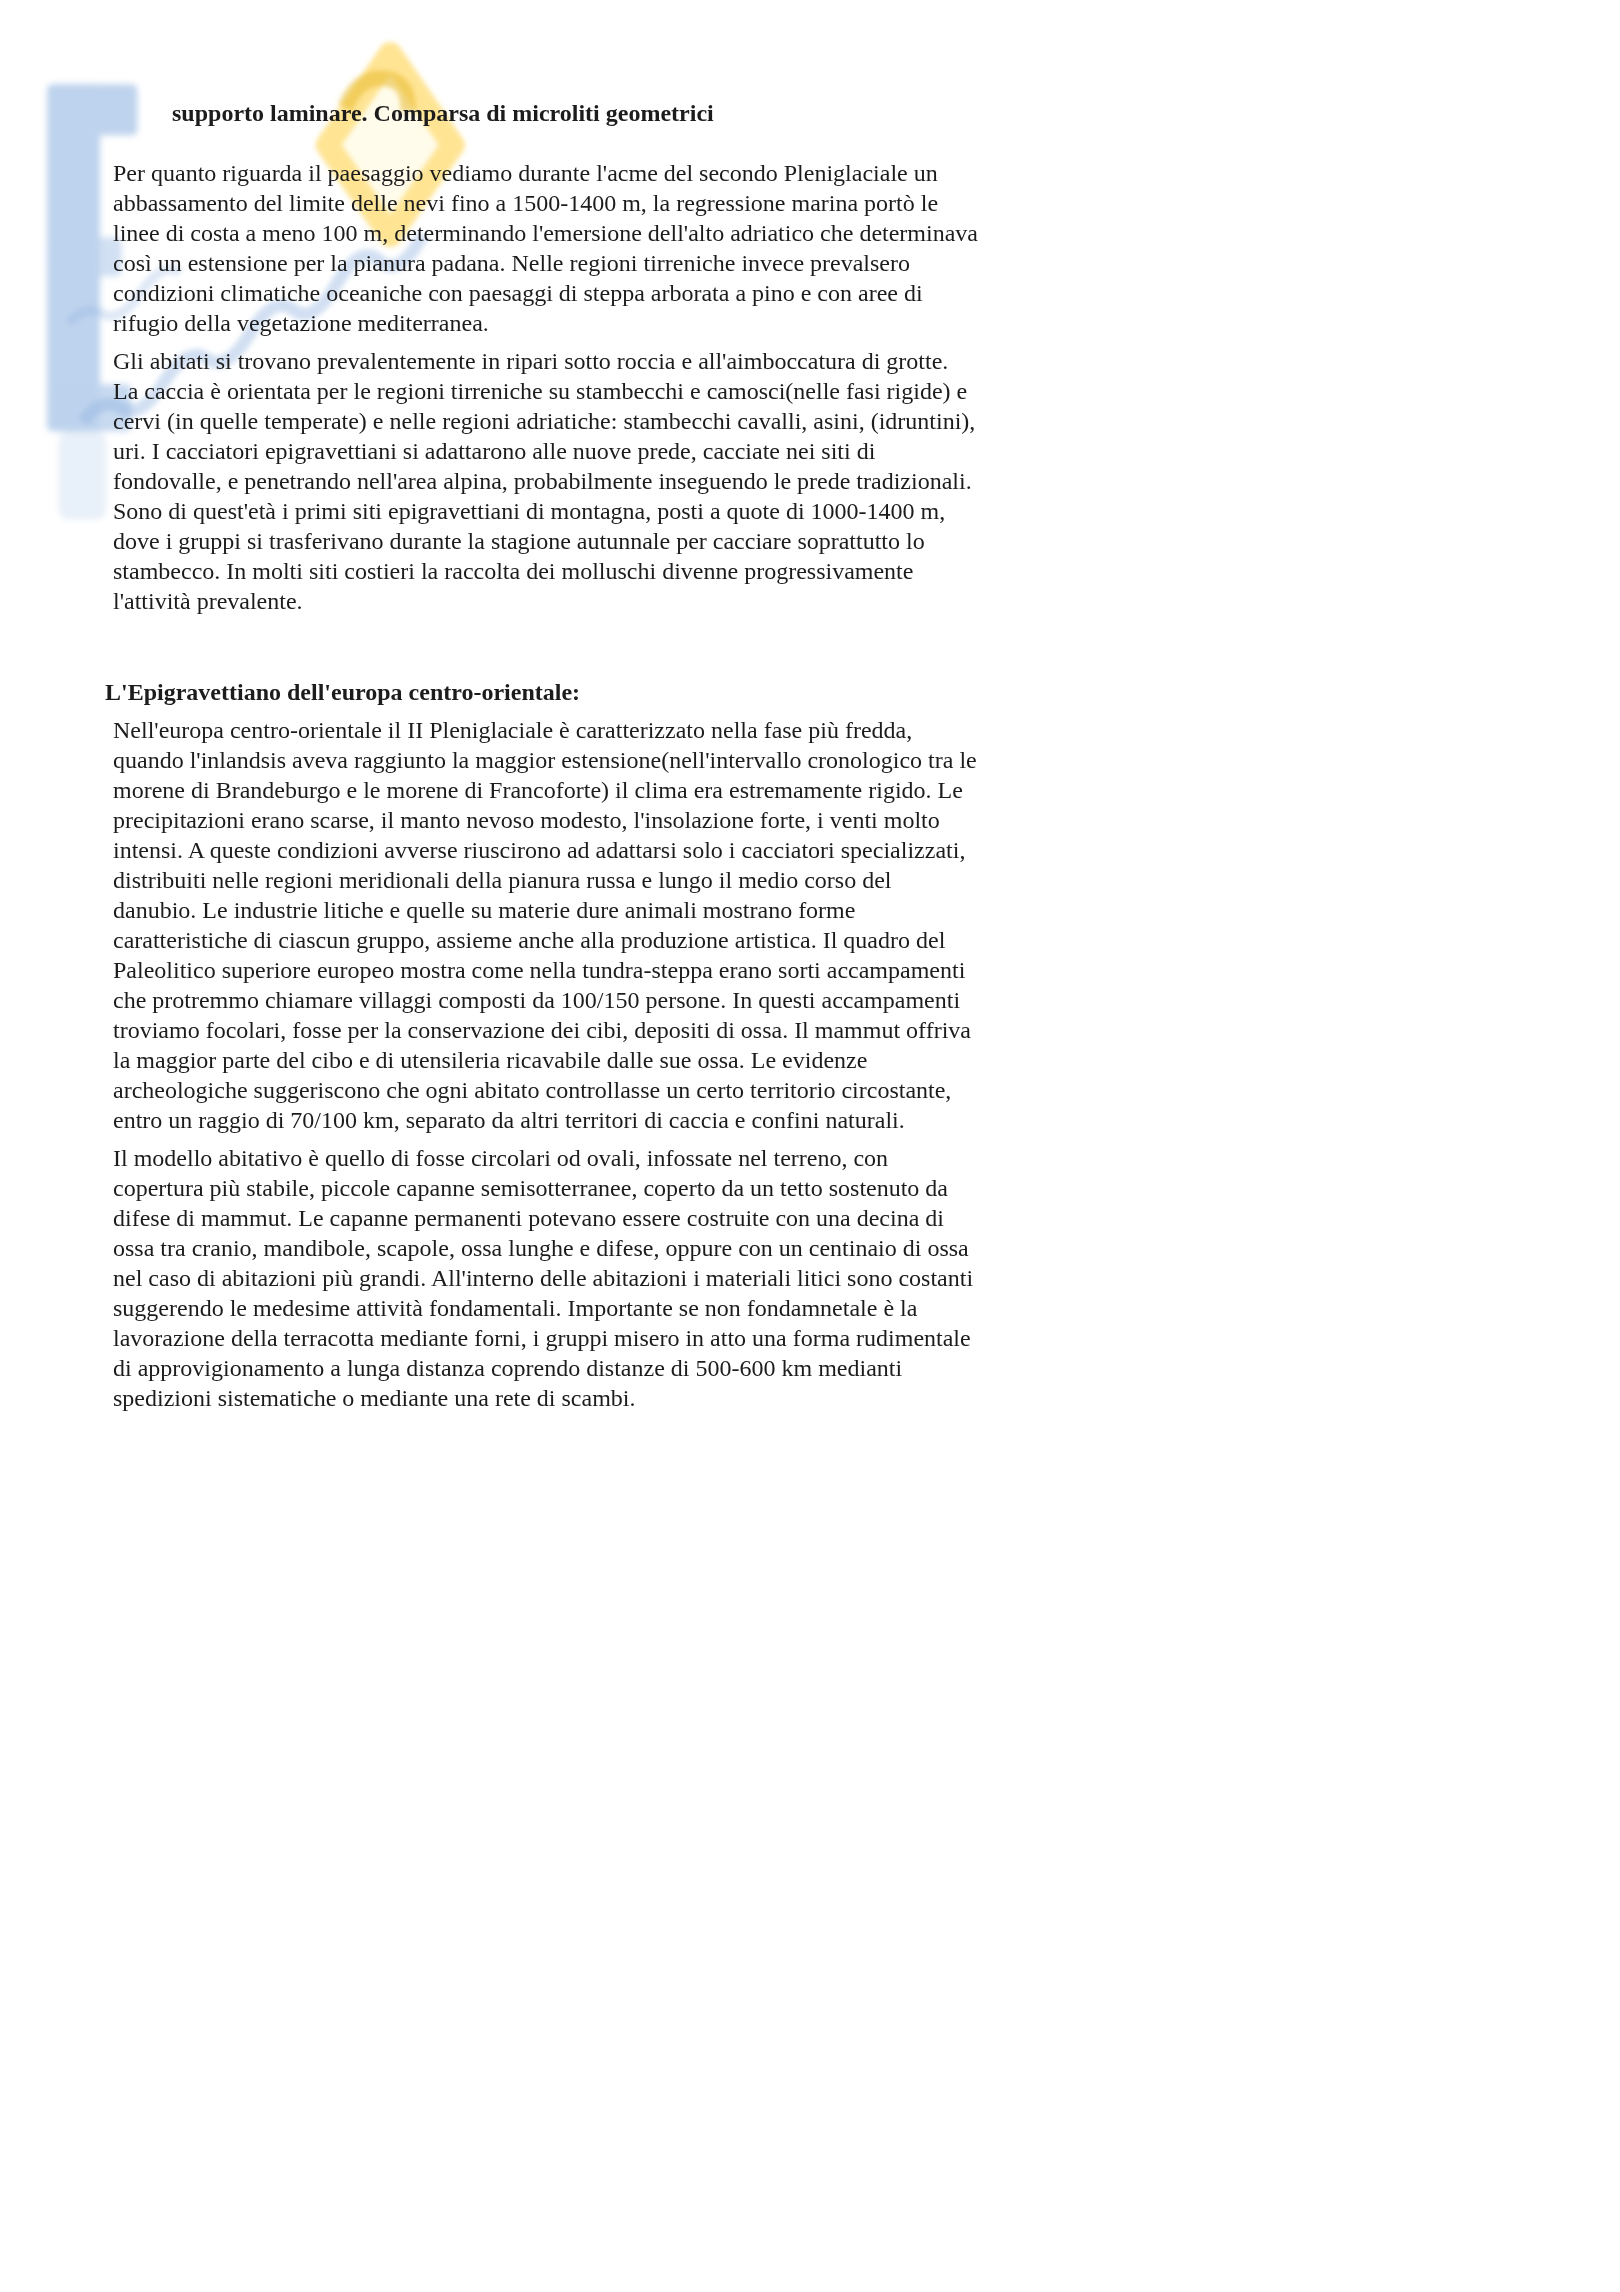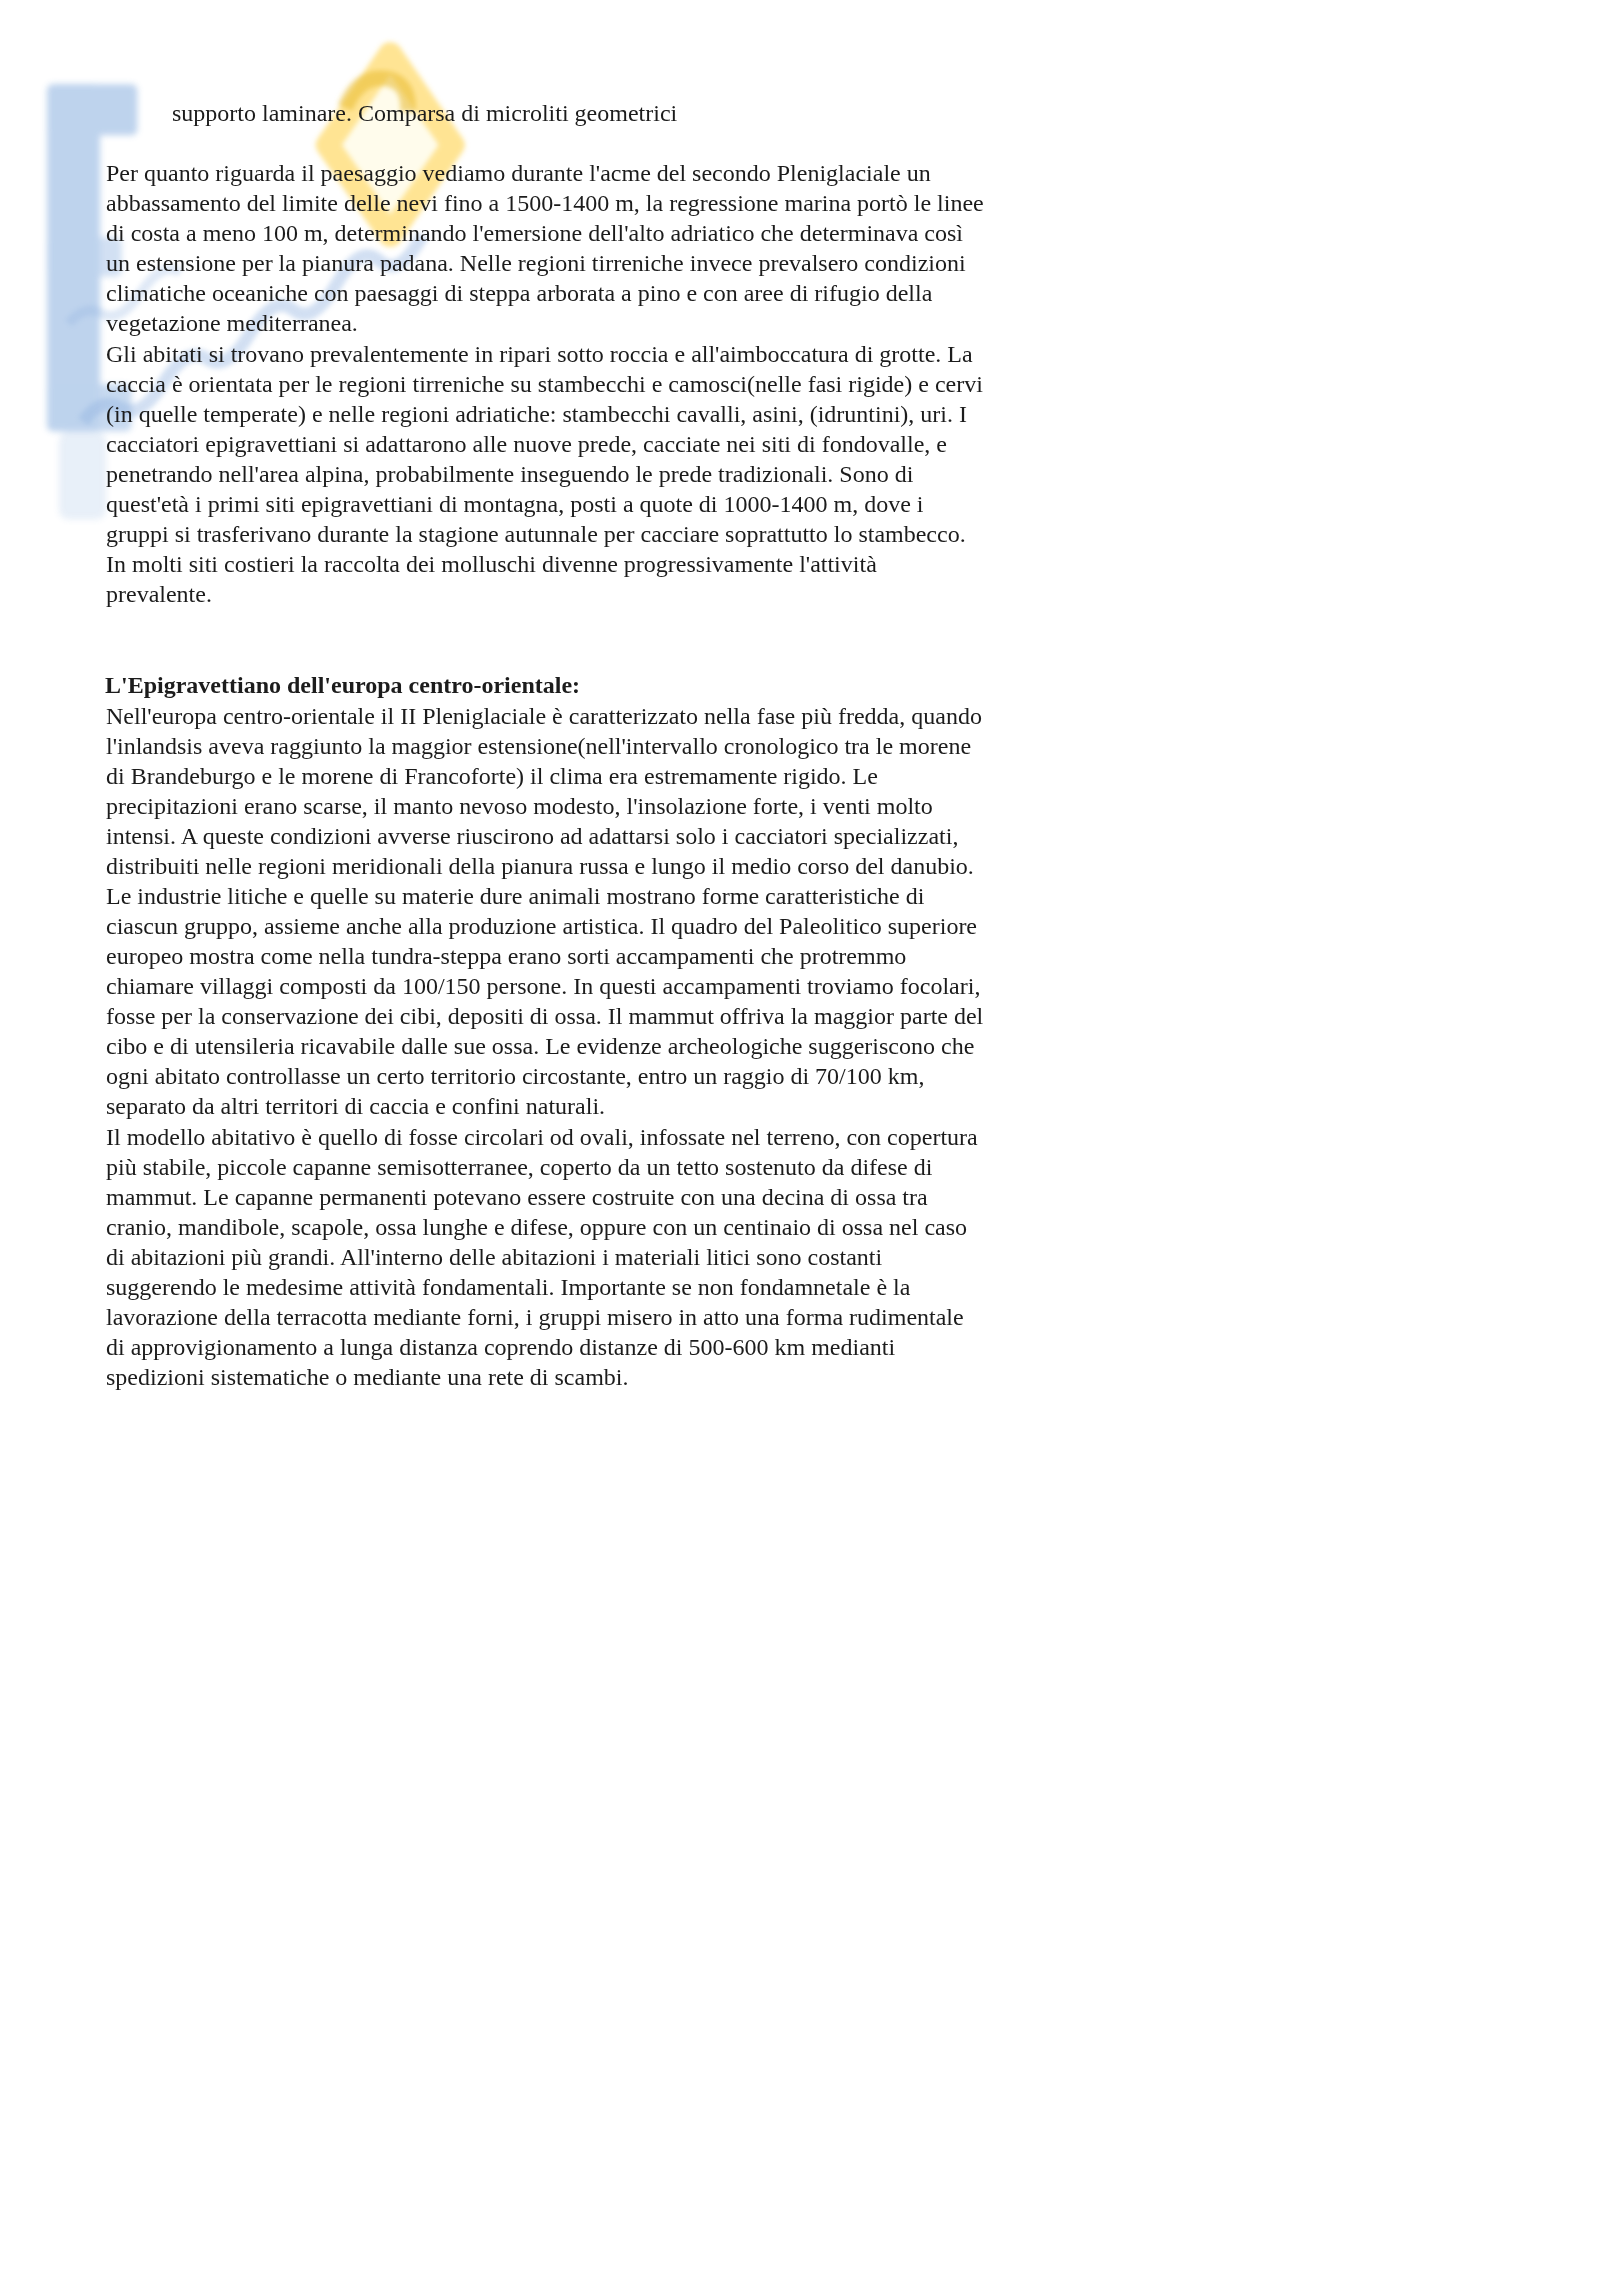--- a/index.html
+++ b/index.html
@@ -29,23 +29,24 @@
     top: 98px;
     width: 882px;
     z-index: 1;
     font-size: 24px;
     line-height: 30px;
     text-align: left;
   }
   .heading {
     margin: 0 0 30px 0;
     padding-left: 67px;
+    font-weight: bold;
   }
   .para {
-    margin: 1px;
+    margin: 8px;
   }
   .section-block {
     margin-top: 61px;
   }
   .section-title {
     margin: 0;
     font-weight: bold;
   }
 </style>
 </head>

